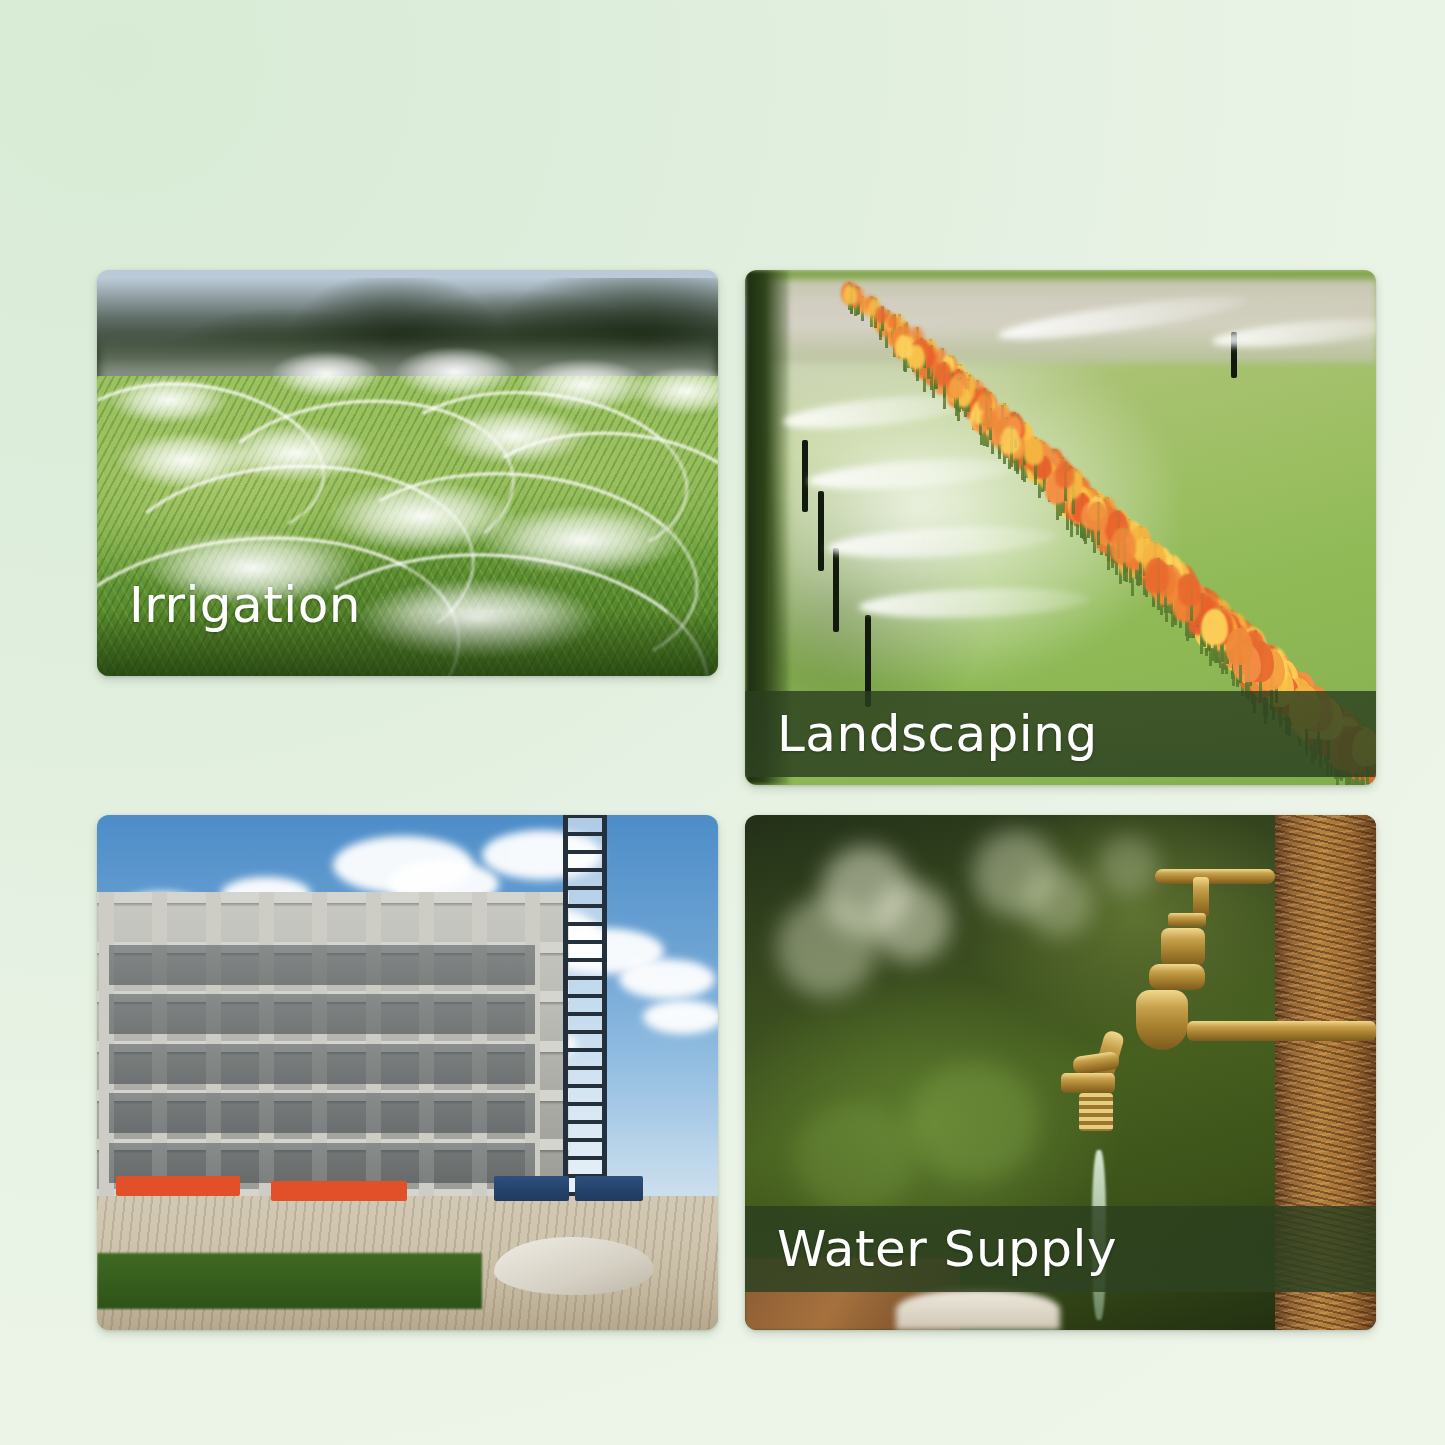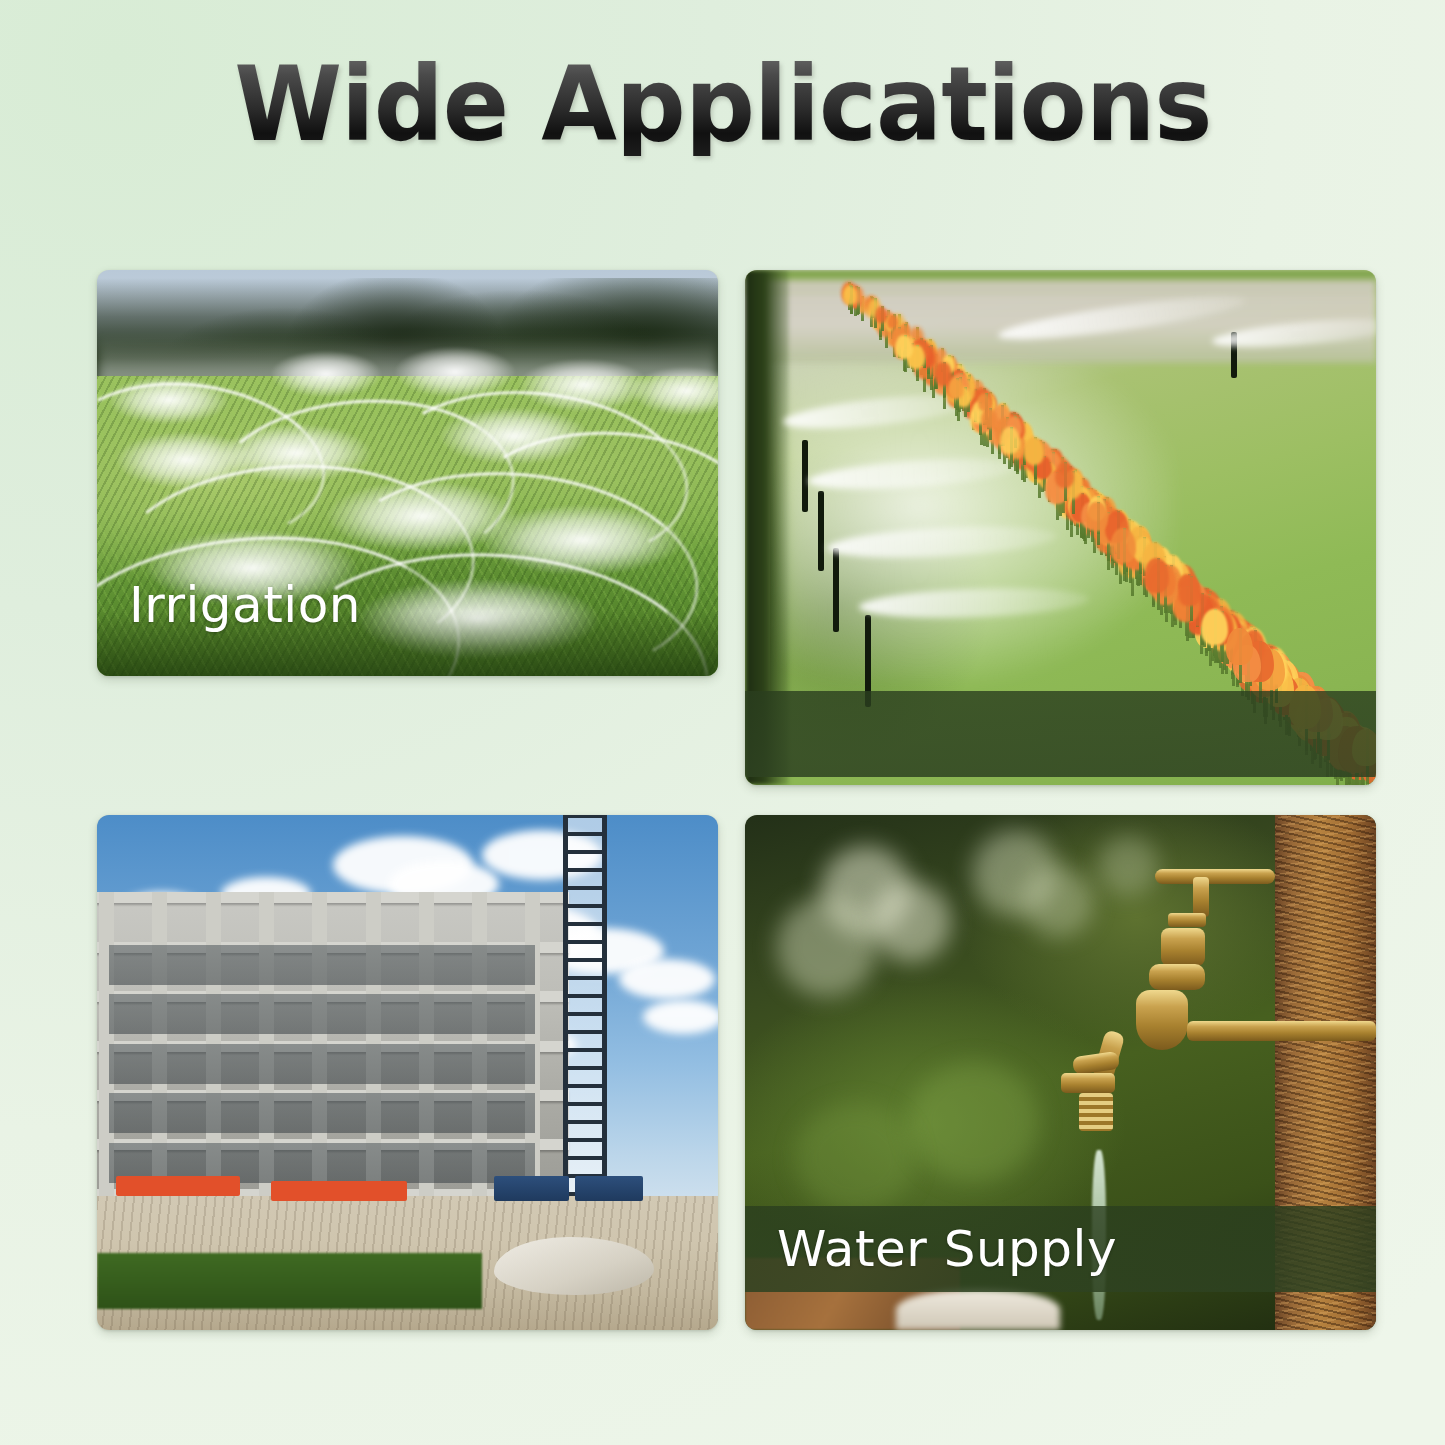--- a/index.html
+++ b/index.html
@@ -190,23 +190,20 @@
   .p4-bottom{position:absolute;left:0;bottom:0;width:34%;height:14%;
     background:linear-gradient(120deg,#8a5b33 0%,#a6713d 45%,#6a4526 100%);filter:blur(1px);}
   .p4-bowl{position:absolute;left:24%;bottom:0;width:26%;height:8%;
     background:linear-gradient(180deg,#efeade,#cfc7b6);filter:blur(3px);border-radius:50% 50% 0 0;}
 </style>
 </head>
 <body>
 
 <div id="page">
 
-  <div class="title-wrap">
-    <span class="title">Wide Applications</span>
-  </div>
 
   <div class="grid">
 
     <div class="card c1">
       <div class="photo">
         <div class="p1-sky"></div>
         <div class="p1-trees"></div>
         <div class="p1-haze"></div>
         <div class="p1-field"></div>
 
@@ -1082,20 +1079,21 @@
             <div class="stem" style="left: 33.4712%; top: 20.905%; height: 32.3612px;"></div>
             <div class="tulip" style="left: 32.2049%; top: 20.905%; width: 15.9809px; height: 21.5742px; background: rgb(245, 160, 63); opacity: 0.96; filter: blur(1.57px);"></div>
             <div class="stem" style="left: 38.6796%; top: 26.7947%; height: 32.2425px;"></div>
             <div class="tulip" style="left: 37.4179%; top: 26.7947%; width: 15.9222px; height: 21.495px; background: rgb(240, 138, 58); opacity: 0.9; filter: blur(1.46px);"></div>
             <div class="stem" style="left: 42.0109%; top: 30.5622%; height: 39.6503px;"></div>
             <div class="tulip" style="left: 40.4593%; top: 30.5622%; width: 19.5804px; height: 26.4335px; background: rgb(255, 210, 90); opacity: 0.81; filter: blur(1.39px);"></div>
           </div>
 
         <div class="caption cap2">
           <div class="band band-dark"></div>
+          <span class="txt">Landscaping</span>
         </div>
       </div>
     </div>
 
     <div class="card c3">
       <div class="photo">
         <div class="p3-sky"></div>
 
         <div class="cloud" style="left:38%;top:4%;width:140px;height:58px;"></div>
         <div class="cloud" style="left:47%;top:9%;width:110px;height:46px;"></div>

